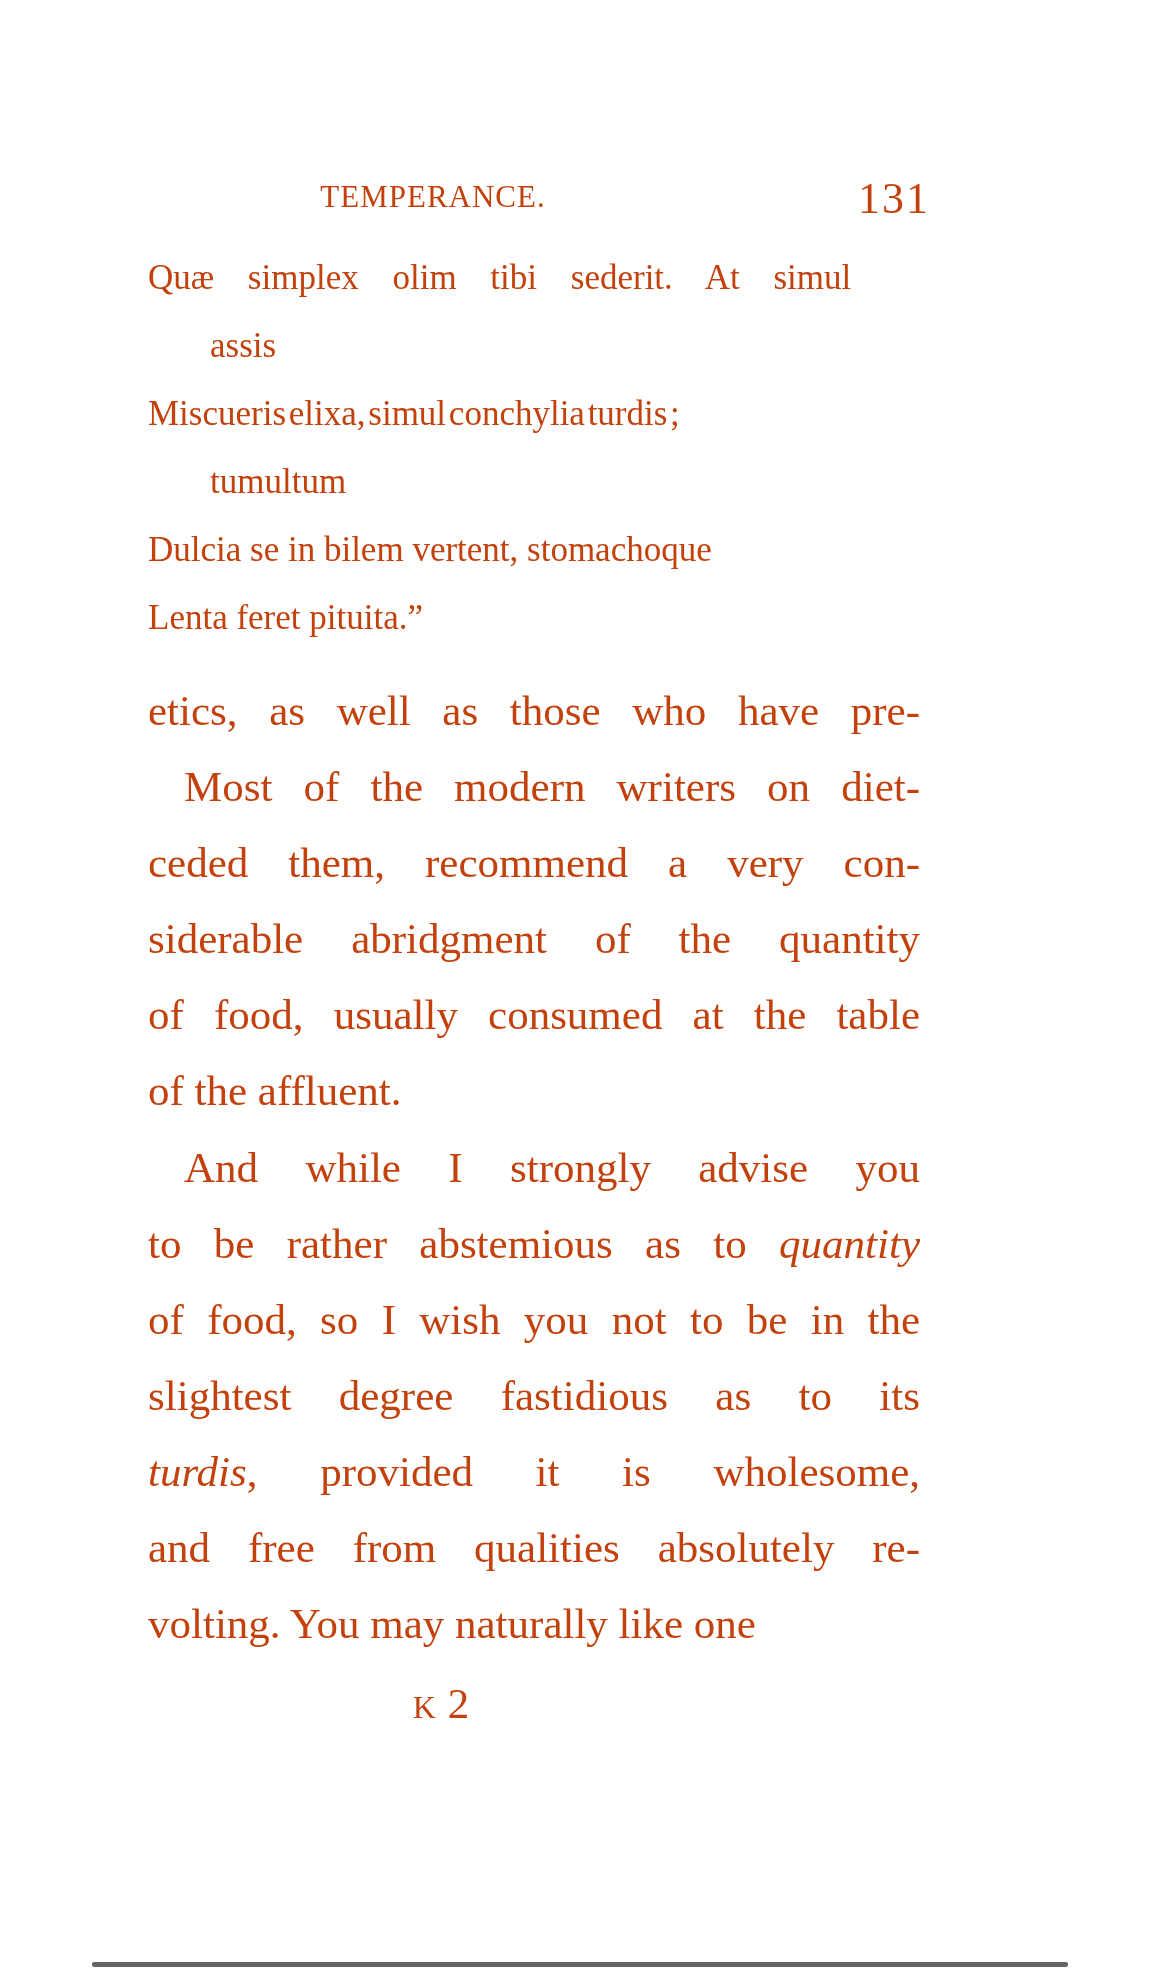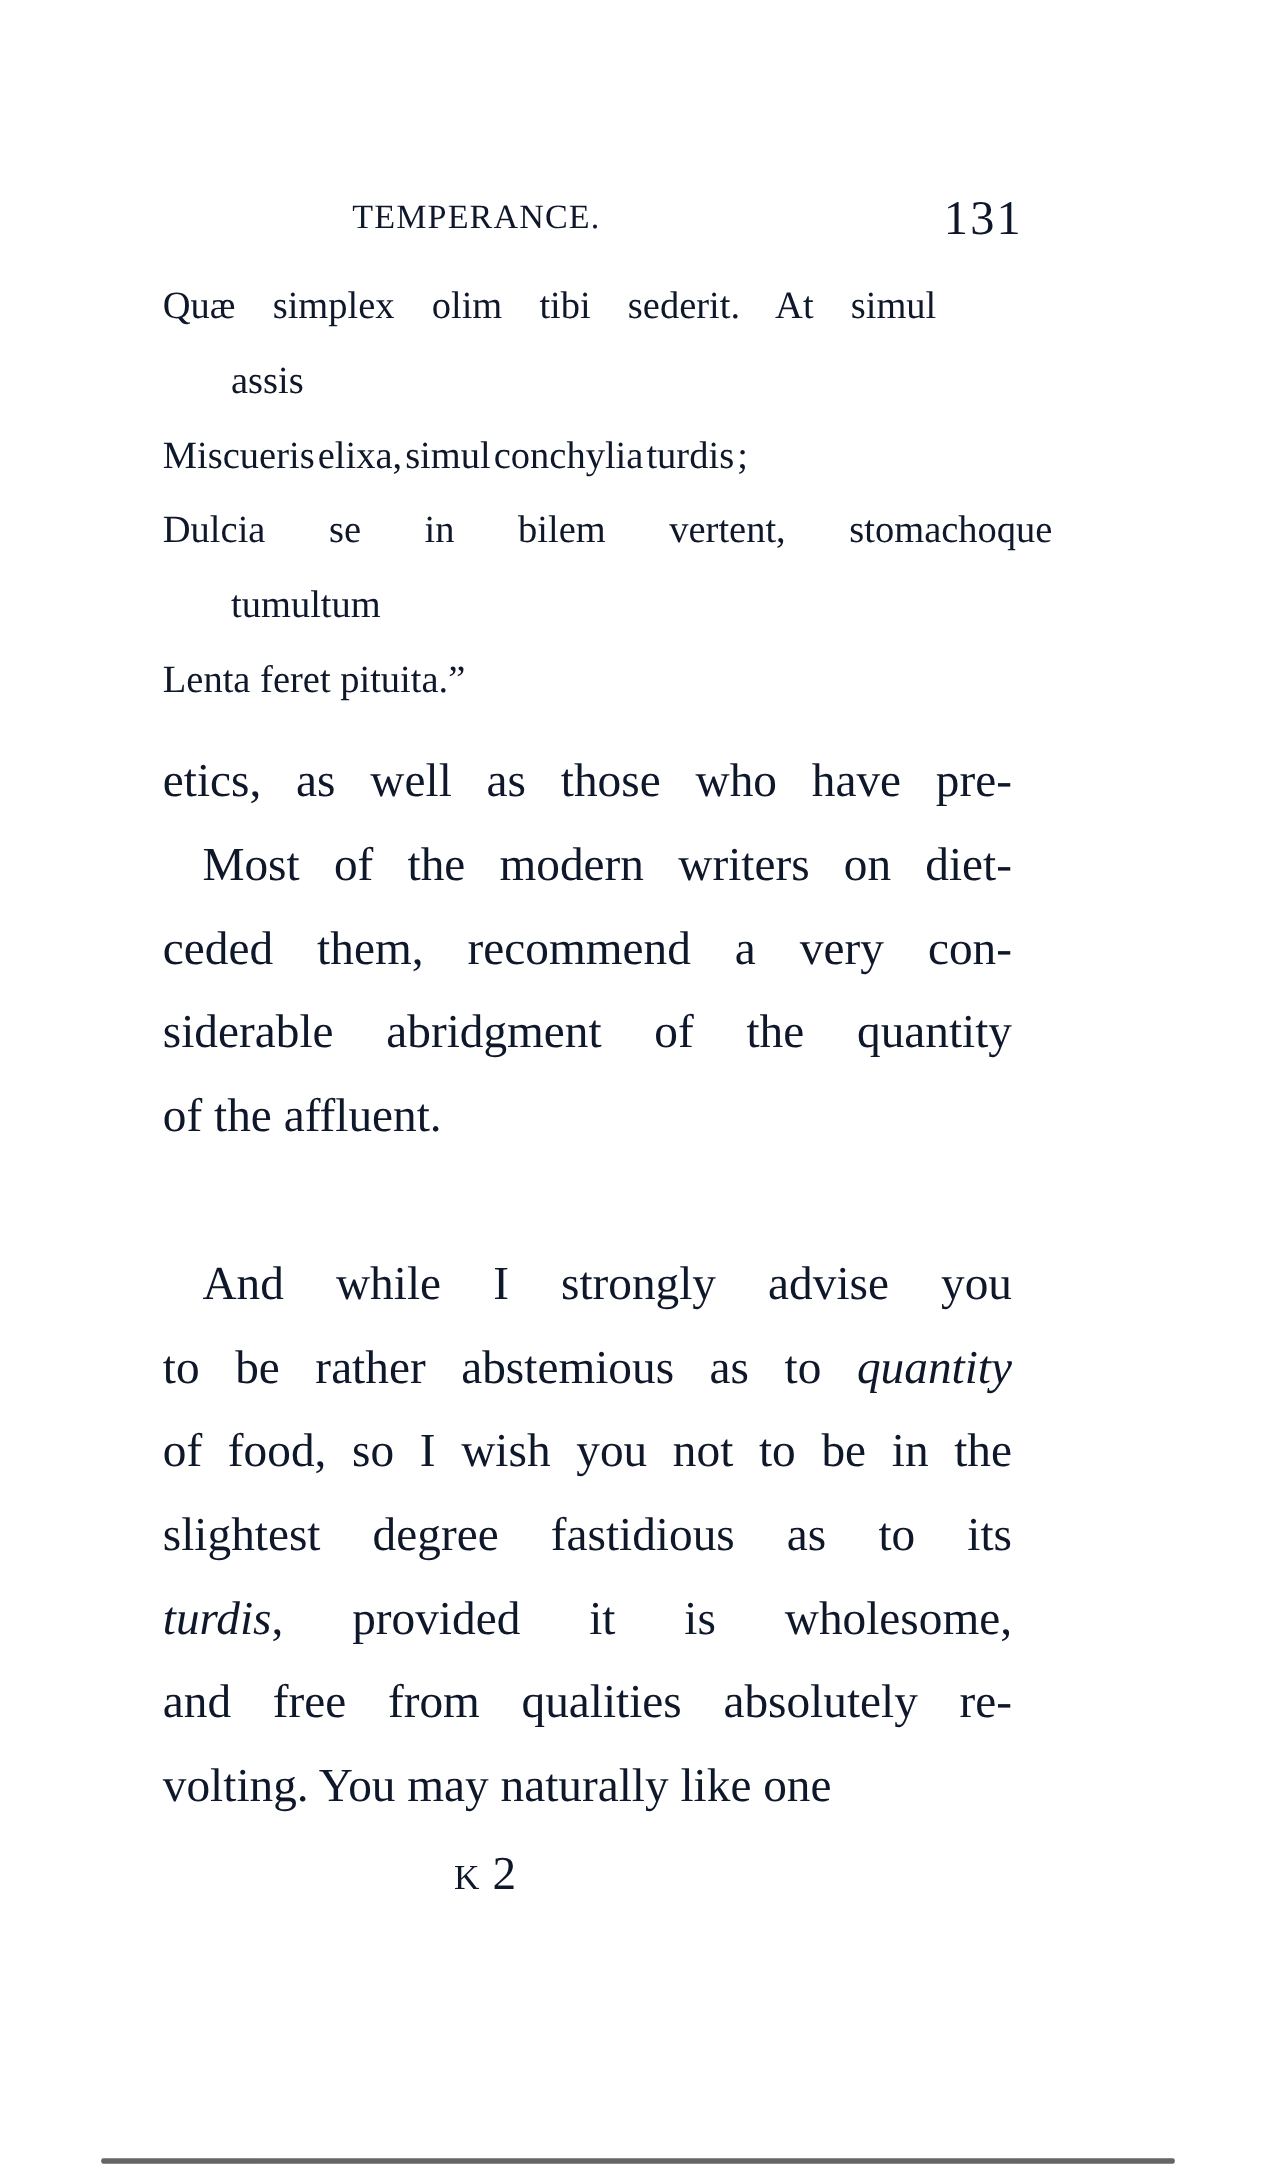--- a/index.html
+++ b/index.html
@@ -6,21 +6,21 @@
     margin: 0;
     padding: 0;
     background: #ffffff;
   }
   .book-page {
     position: relative;
     width: 1166px;
     height: 1973px;
     background: #ffffff;
     font-family: "Liberation Serif", "DejaVu Serif", serif;
-    color: #0f172a;
+    color: #c2410c;
     overflow: hidden;
     -webkit-font-smoothing: antialiased;
   }
   
   .running-head-wrap {
     position: absolute;
     top: 180px;
     left: 148px;
     width: 570px;
     text-align: center;
@@ -99,30 +99,31 @@
   <div class="running-head-wrap">
     <span>TEMPERANCE.</span>
   </div>
 
   <div class="page-number">131</div>
 
   <div class="verse">
       <div class="line"><span>Quæ simplex olim tibi sederit.  At simul</span></div>
       <div class="line ind"><span>assis</span></div>
       <div class="line"><span>Miscueris elixa, simul conchylia turdis ;</span></div>
+      <div class="line ind"><span>tumultum</span></div>
       <div class="line"><span>Dulcia se in bilem vertent, stomachoque</span></div>
-      <div class="line ind"><span>tumultum</span></div>
       <div class="line"><span>Lenta feret pituita.”</span></div>
     </div>
 
   <div class="para para-1">
       <div class="line j"><span>etics, as well as those who have pre-</span></div>
       <div class="line j first"><span>Most of the modern writers on diet-</span></div>
       <div class="line j"><span>ceded them, recommend a very con-</span></div>
       <div class="line j"><span>siderable abridgment of the quantity</span></div>
+      <div class="line j"><span>of food, usually consumed at the table</span></div>
       <div class="line"><span>of the affluent.</span></div>
     </div>
 
   <div class="para para-2">
       <div class="line j first"><span>And while I strongly advise you</span></div>
       <div class="line j"><span>to be rather abstemious as to </span><i>quantity</i><span></span></div>
       <div class="line j"><span>of food, so I wish you not to be in the</span></div>
       <div class="line j"><span>slightest degree fastidious as to its</span></div>
       <div class="line j"><span></span><i>turdis</i><span>, provided it is wholesome,</span></div>
       <div class="line j"><span>and free from qualities absolutely re-</span></div>

